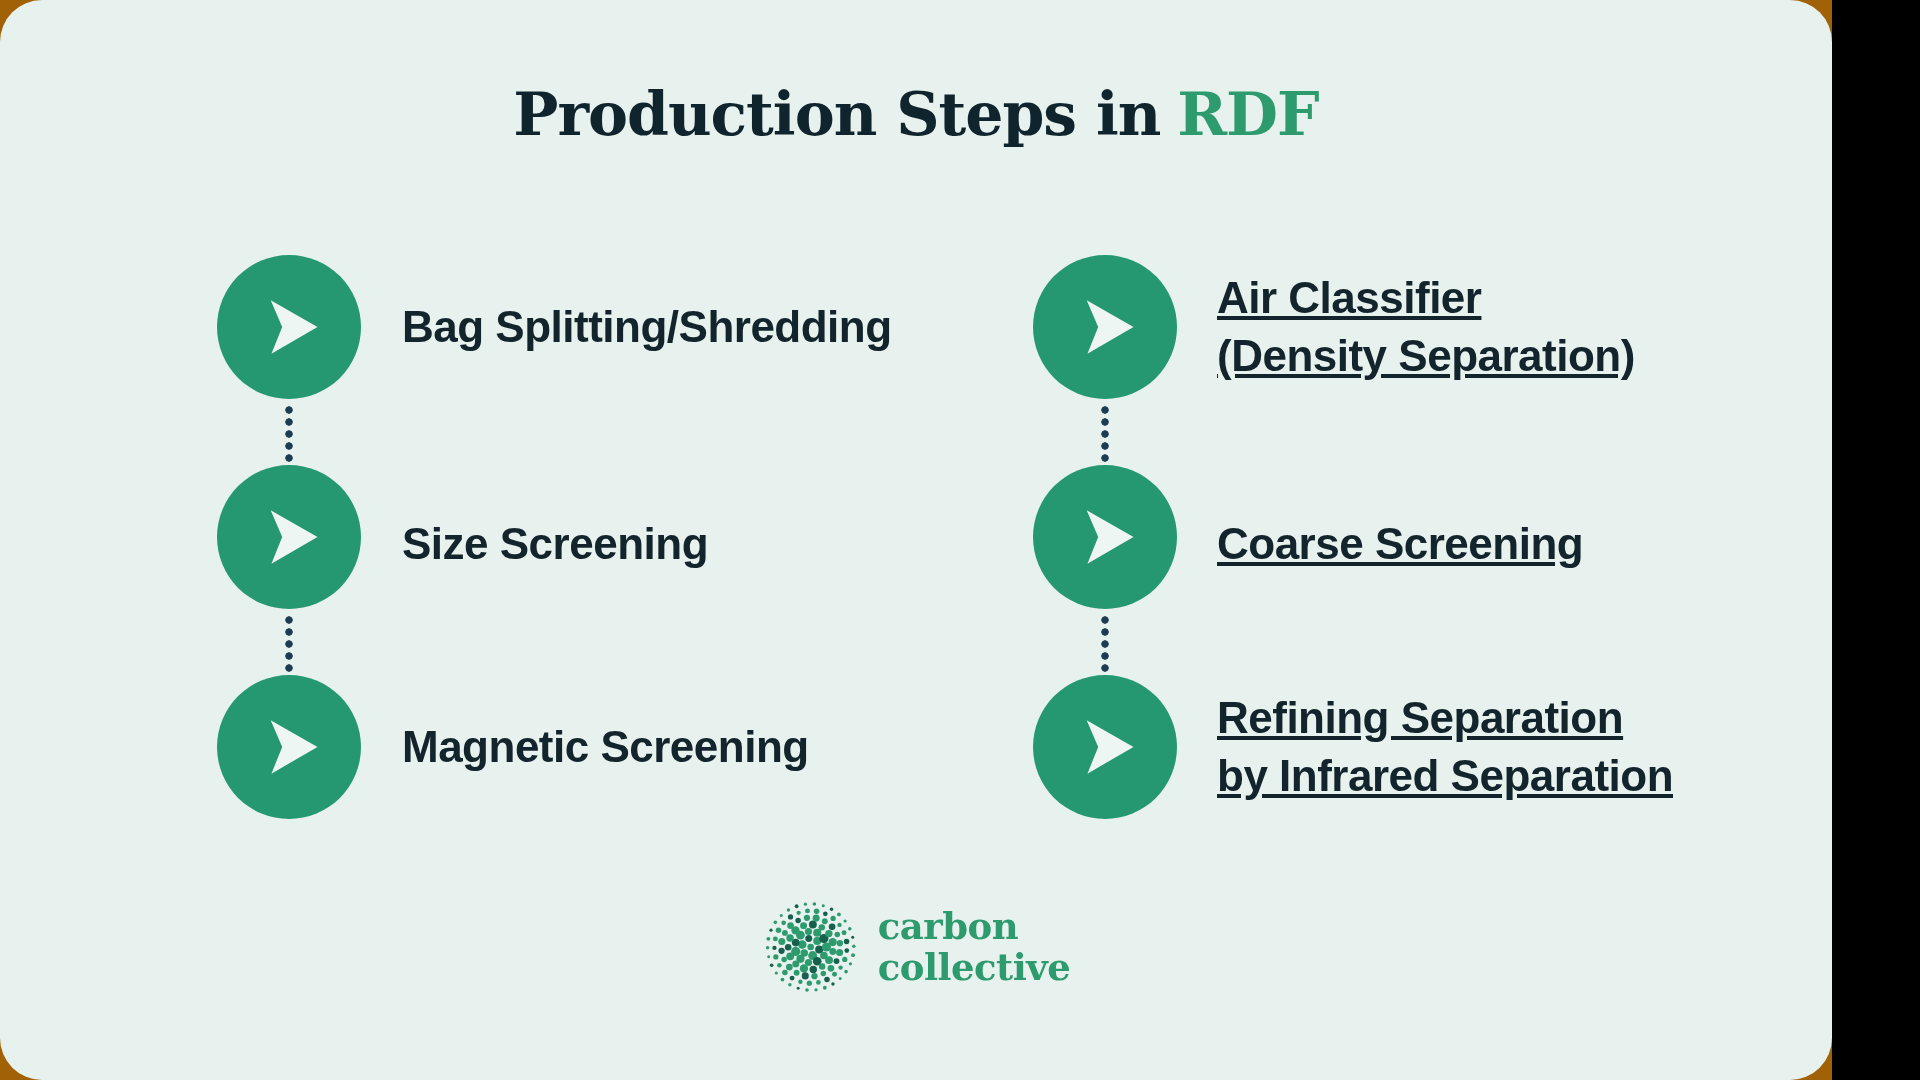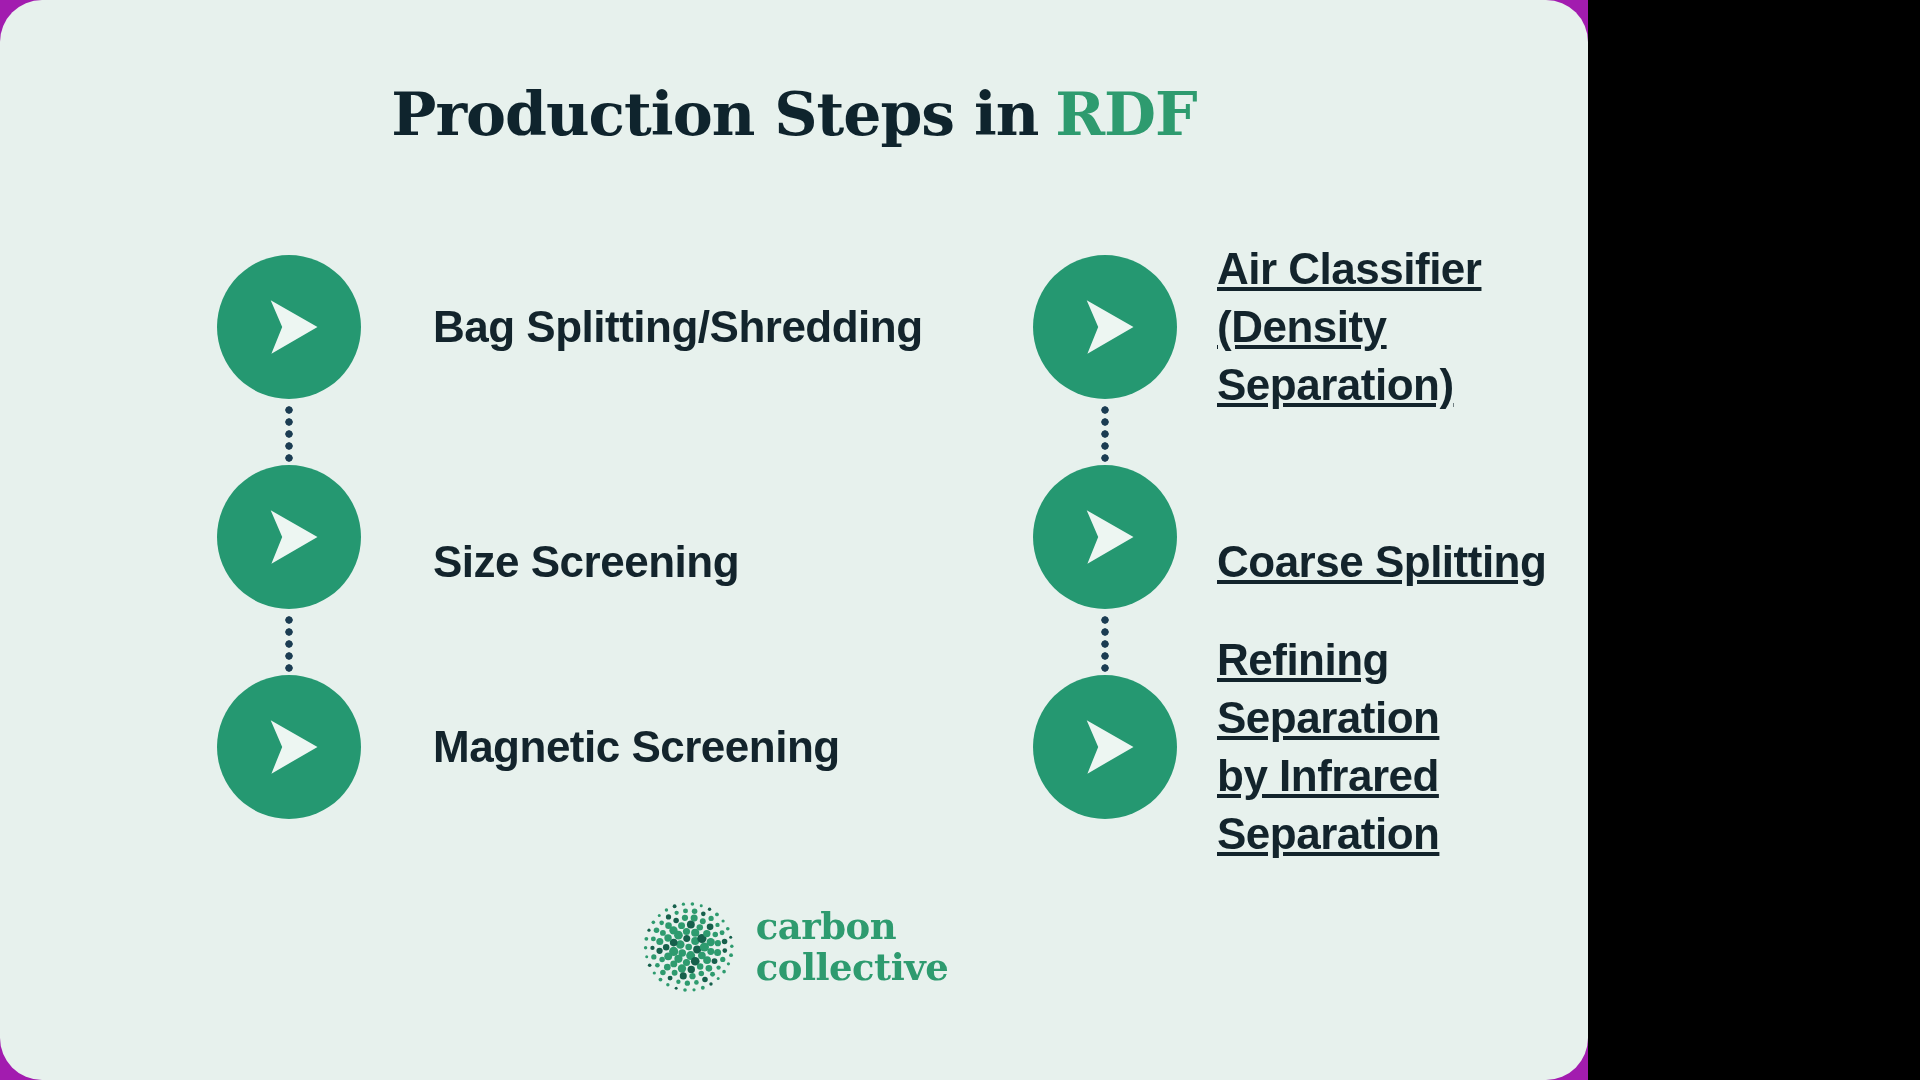--- a/index.html
+++ b/index.html
@@ -6,23 +6,23 @@
     margin: 0;
     padding: 0;
     background: #000000;
     width: 1920px;
     height: 1080px;
     overflow: hidden;
     font-family: "Liberation Sans", sans-serif;
   }
   .canvas {
     position: relative;
-    width: 1588px;
+    width: 1832px;
     height: 1080px;
-    background: #a21caf;
+    background: #a16207;
   }
   .card {
     position: absolute;
     inset: 0;
     background: #E7F1ED;
     border-radius: 42px;
   }
   .title {
     position: absolute;
     top: 84px;
@@ -76,24 +76,24 @@
     position: absolute;
     transform: translateY(-50%);
     font-family: "Liberation Sans", sans-serif;
     font-weight: bold;
     font-size: 44px;
     line-height: 58px;
     color: #13242C;
     white-space: pre-line;
     letter-spacing: -0.5px;
   }
-  .col-left .step-label { left: 402px; margin-left: 31px; }
+  .col-left .step-label { left: 402px; }
   .col-right .step-label { left: 1217px; text-decoration: underline; }
   .row-0 .step-label { top: 327px; }
-  .row-1 .step-label { top: 562px; }
+  .row-1 .step-label { top: 544px; }
   .row-2 .step-label { top: 747px; }
   .logo {
     position: absolute;
     top: 898px;
     left: 50%;
     transform: translateX(-50%);
     display: flex;
     align-items: center;
     gap: 18px;
   }
@@ -159,21 +159,21 @@
         <div class="step-label">Air Classifier
 (Density Separation)</div>
       </div>
       <div class="connector c-0"></div>
       <div class="row-1">
         <div class="step-circle">
           <svg viewBox="0 0 100 100">
             <polygon points="19,13 84,50 20,87 35,50" fill="#EDF6F2"></polygon>
           </svg>
         </div>
-        <div class="step-label">Coarse Splitting</div>
+        <div class="step-label">Coarse Screening</div>
       </div>
       <div class="connector c-1"></div>
       <div class="row-2">
         <div class="step-circle">
           <svg viewBox="0 0 100 100">
             <polygon points="19,13 84,50 20,87 35,50" fill="#EDF6F2"></polygon>
           </svg>
         </div>
         <div class="step-label">Refining Separation
 by Infrared Separation</div>

